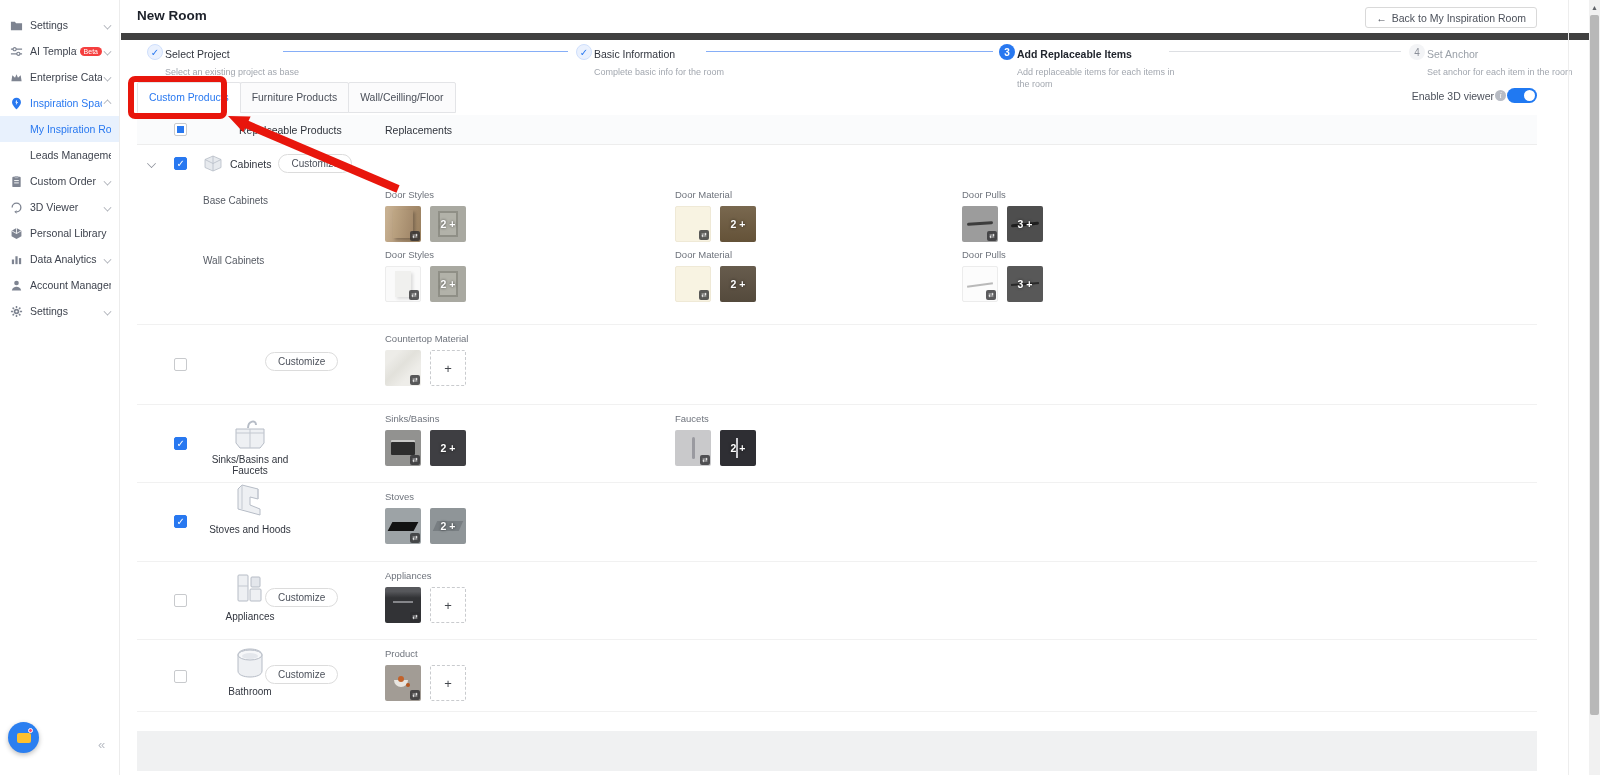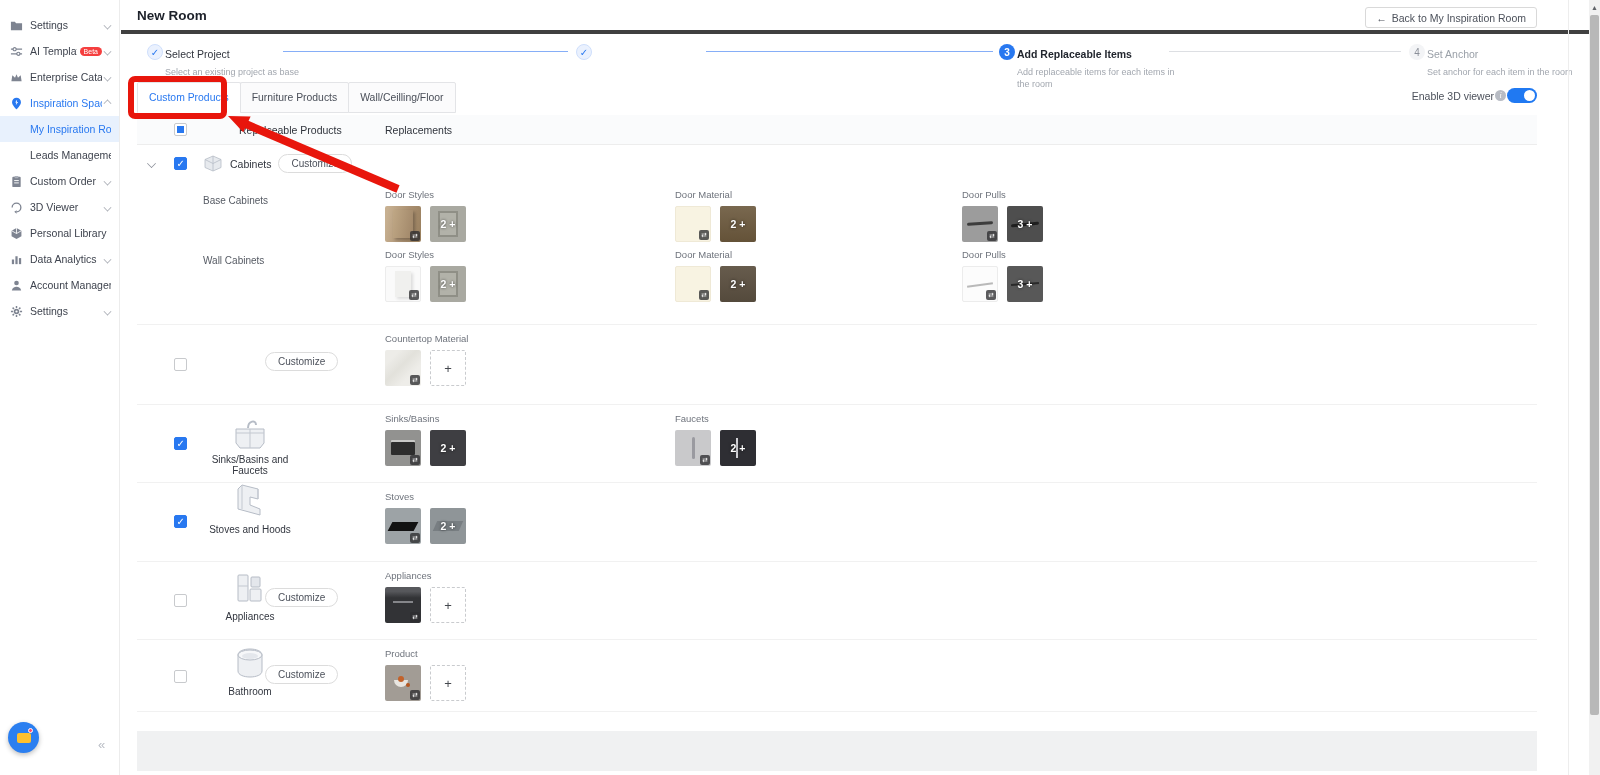--- a/index.html
+++ b/index.html
@@ -26,21 +26,21 @@
   .fab { position:absolute; left:8px; top:722px; width:31px; height:31px; border-radius:50%;
     background:#2b7ff0; display:flex; align-items:center; justify-content:center; box-shadow:0 2px 5px rgba(0,0,0,.25); }
   .fab .bubble { width:14px; height:10px; background:#ffc02e; border-radius:2px; position:relative; }
   .fab .bubble::after { content:""; position:absolute; left:2px; bottom:-3px; border:3px solid transparent;
     border-top-color:#ffc02e; }
   .fab .dot { position:absolute; right:6px; top:6px; width:5px; height:5px; border-radius:50%;
     background:#ff4d6a; border:1px solid #fff; }
 
   
   .main { position:absolute; left:121px; top:0; width:1479px; height:775px; background:#fff; }
-  .mheader { position:absolute; left:0; top:0; right:0; height:34px; border-bottom:4px solid #404040; background:#fff; }
+  .mheader { position:absolute; left:0; top:0; right:0; height:40px; border-bottom:7px solid #404040; background:#fff; }
   .page-title { position:absolute; left:16px; top:8px; font-size:13.5px; font-weight:bold; color:#1d212a; }
   .back-btn { position:absolute; right:63px; top:7px; height:21px; border:1px solid #d9d9d9; border-radius:3px;
     background:#fff; font-size:10.5px; color:#4c515b; display:flex; align-items:center; padding:0 10px; gap:5px; cursor:pointer; }
 
   
   .step { position:absolute; top:44px; display:flex; align-items:flex-start; }
   .step-ico { width:16px; height:16px; border-radius:50%; flex:0 0 16px;
     display:flex; align-items:center; justify-content:center; font-size:10px; }
   .step-ico.done { background:#eaf1fe; color:#2878f0; border:1px solid #cfdffc; }
   .step-ico.current { background:#2878f0; color:#fff; font-weight:bold; }
@@ -269,20 +269,24 @@
   <div class="step" style="left:26px">
     <span class="step-ico done">✓</span>
     <span class="step-text">
       <span class="step-title">Select Project</span>
       <div class="step-sub" style="width:150px">Select an existing project as base project of the room</div>
     </span>
   </div>
   <div class="step-line" style="left:162px; width:285px"></div>
   <div class="step" style="left:455px">
     <span class="step-ico done">✓</span>
+    <span class="step-text">
+      <span class="step-title">Basic Information</span>
+      <div class="step-sub">Complete basic info for the room</div>
+    </span>
   </div>
   <div class="step-line" style="left:585px; width:287px"></div>
   <div class="step" style="left:878px">
     <span class="step-ico current">3</span>
     <span class="step-text">
       <span class="step-title" style="font-weight:bold;color:#22262e">Add Replaceable Items</span>
       <div class="step-sub" style="width:160px">Add replaceable items for each items in the room</div>
     </span>
   </div>
   <div class="step-line gray" style="left:1048px; width:232px"></div>

